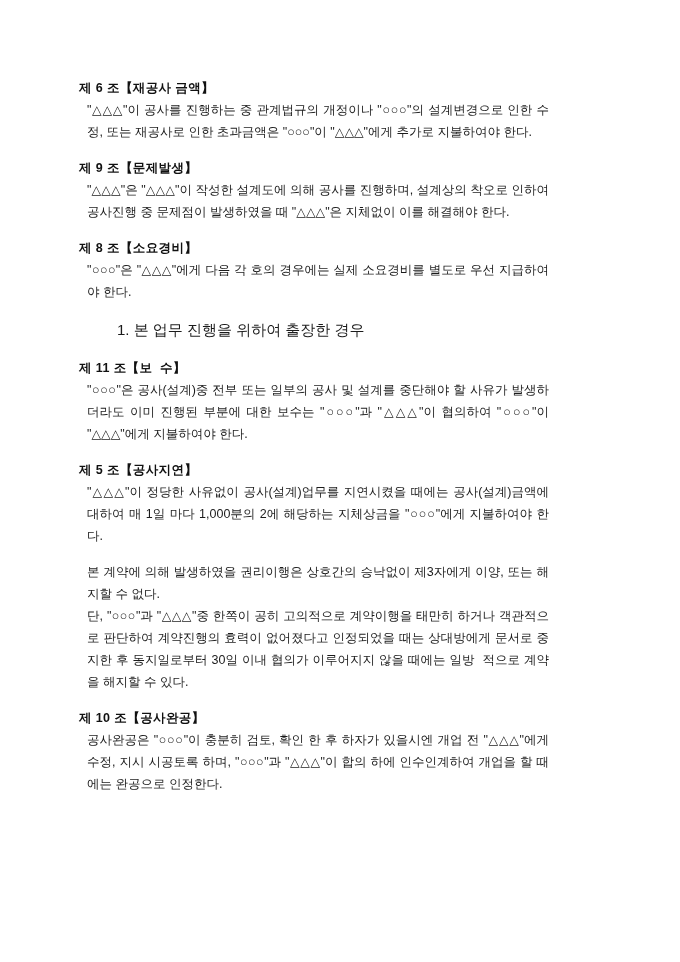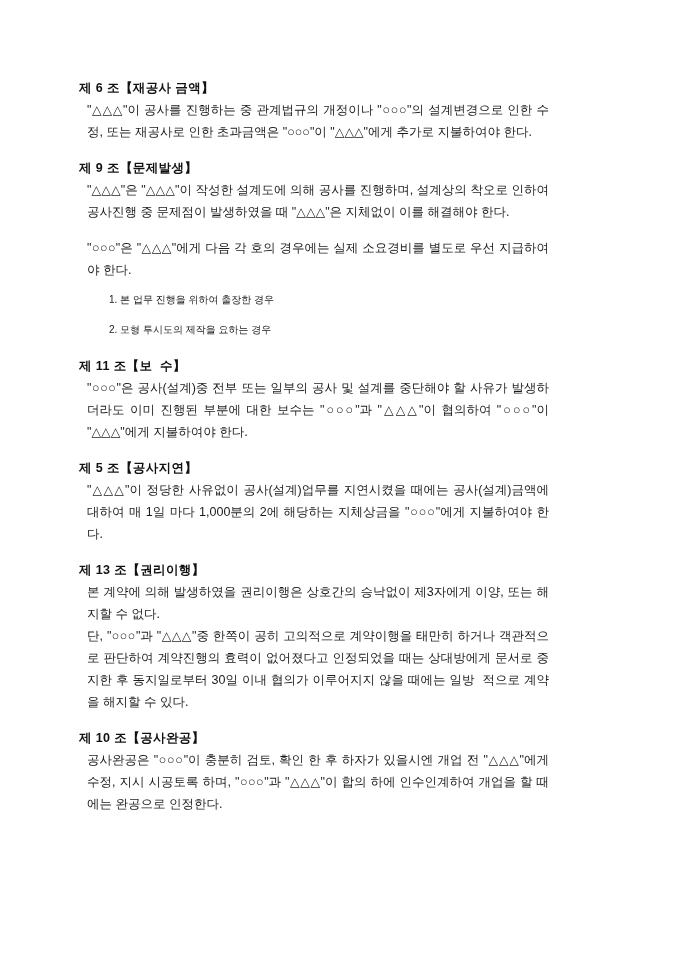--- a/index.html
+++ b/index.html
@@ -40,23 +40,23 @@
     margin: 0;
     padding-left: 8px;
     font-size: 12.5px;
     line-height: 22px;
     text-align: justify;
     white-space: pre-wrap;
     word-break: normal;
     color: #1b1b1b;
   }
   .article-list-item {
-    margin: 8px;
+    margin: 16px;
     padding-left: 22px;
-    font-size: 10px;
+    font-size: 15px;
     line-height: 22px;
     white-space: pre-wrap;
     color: #1b1b1b;
   }
 </style>
 </head>
 <body>
 
 <main class="page">
   <section>
@@ -66,40 +66,39 @@
           <p class="article-paragraph">"△△△"이 공사를 진행하는 중 관계법규의 개정이나 "○○○"의 설계변경으로 인한 수정, 또는 재공사로 인한 초과금액은 "○○○"이 "△△△"에게 추가로 지불하여야 한다.</p>
         </div>
   </section>
       <section class="article">
     <h2 class="article-heading">제 9 조【문제발생】</h2>
     <div class="article-paragraphs">
           <p class="article-paragraph">"△△△"은 "△△△"이 작성한 설계도에 의해 공사를 진행하며, 설계상의 착오로 인하여 공사진행 중 문제점이 발생하였을 때 "△△△"은 지체없이 이를 해결해야 한다.</p>
         </div>
   </section>
       <section class="article">
+    <h2 class="article-heading">제 8 조【소요경비】</h2>
     <div class="article-paragraphs">
           <p class="article-paragraph">"○○○"은 "△△△"에게 다음 각 호의 경우에는 실제 소요경비를 별도로 우선 지급하여야 한다.</p>
           <p class="article-list-item">1. 본 업무 진행을 위하여 출장한 경우</p>
-          <p class="article-list-item">2. 모형 투시도의 제작을 요하는 경우</p>
         </div>
   </section>
       <section class="article">
     <h2 class="article-heading">제 11 조【보  수】</h2>
     <div class="article-paragraphs">
           <p class="article-paragraph">"○○○"은 공사(설계)중 전부 또는 일부의 공사 및 설계를 중단해야 할 사유가 발생하더라도 이미 진행된 부분에 대한 보수는 "○○○"과 "△△△"이 협의하여 "○○○"이 "△△△"에게 지불하여야 한다.</p>
         </div>
   </section>
       <section class="article">
     <h2 class="article-heading">제 5 조【공사지연】</h2>
     <div class="article-paragraphs">
           <p class="article-paragraph">"△△△"이 정당한 사유없이 공사(설계)업무를 지연시켰을 때에는 공사(설계)금액에 대하여 매 1일 마다 1,000분의 2에 해당하는 지체상금을 "○○○"에게 지불하여야 한다.</p>
         </div>
   </section>
       <section class="article">
-    <h2 class="article-heading">제 13 조【권리이행】</h2>
     <div class="article-paragraphs">
           <p class="article-paragraph">본 계약에 의해 발생하였을 권리이행은 상호간의 승낙없이 제3자에게 이양, 또는 해지할 수 없다.</p>
           <p class="article-paragraph">단, "○○○"과 "△△△"중 한쪽이 공히 고의적으로 계약이행을 태만히 하거나 객관적으로 판단하여 계약진행의 효력이 없어졌다고 인정되었을 때는 상대방에게 문서로 중지한 후 동지일로부터 30일 이내 협의가 이루어지지 않을 때에는 일방  적으로 계약을 해지할 수 있다.</p>
         </div>
   </section>
       <section class="article">
     <h2 class="article-heading">제 10 조【공사완공】</h2>
     <div class="article-paragraphs">
           <p class="article-paragraph">공사완공은 "○○○"이 충분히 검토, 확인 한 후 하자가 있을시엔 개업 전 "△△△"에게 수정, 지시 시공토록 하며, "○○○"과 "△△△"이 합의 하에 인수인계하여 개업을 할 때에는 완공으로 인정한다.</p>
         </div>

